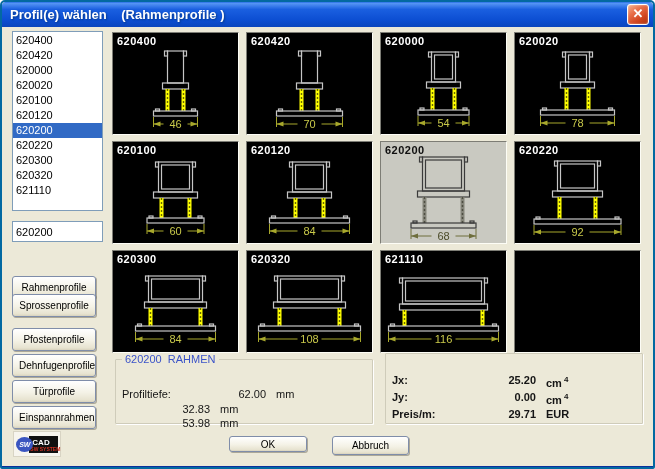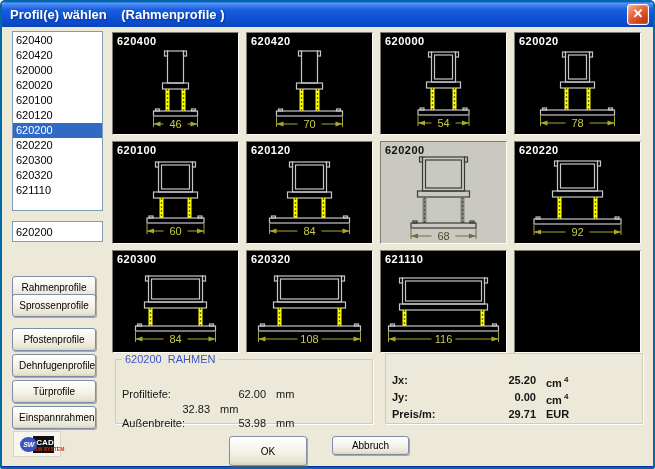--- a/index.html
+++ b/index.html
@@ -31,21 +31,21 @@
     background:linear-gradient(180deg,#ffffff 0%,#f4f2e6 55%,#e7e3d0 90%,#d8d2bc 100%);
     font-size:10px;color:#000;box-shadow:1px 1px 0 rgba(120,115,100,.55);}
   .catbtn{position:absolute;left:10px;width:84px;height:23px;}
 
   
   .logo{position:absolute;left:11px;top:429px;width:46px;height:24px;background:#f7f5ee;
     border:1px solid #d8d4c4;display:flex;align-items:center;justify-content:center;}
   .logo-circle{width:17px;height:15px;background:#3a55c0;border-radius:50%;color:#fff;
     font-size:7px;font-weight:bold;font-style:italic;line-height:15px;text-align:center;
     margin-right:-4px;position:relative;z-index:1;}
-  .logo-cad{background:#101010;color:#fff;font-size:8px;font-weight:bold;padding:2px 0 6px 3px;position:relative;}
+  .logo-cad{background:#101010;color:#fff;font-size:8px;font-weight:bold;padding:2px 8px 6px 3px;position:relative;}
   .logo-sub{position:absolute;left:1px;bottom:1px;font-size:5px;color:#d03020;white-space:nowrap;font-weight:bold;}
 
   
   .grid{position:absolute;left:110px;top:30px;display:grid;
     grid-template-columns:repeat(4,127px);grid-auto-rows:103px;column-gap:7px;row-gap:6px;}
   .tile{position:relative;background:#000;box-sizing:border-box;cursor:pointer;
     border:1px solid;border-color:#7d7d75 #fdfdf6 #fdfdf6 #7d7d75;}
   .tile.sel{background:#c9c9c1;}
   .tlabel{position:absolute;top:2px;left:4px;font-size:11px;font-weight:bold;color:#fff;letter-spacing:.5px;}
   .tile.sel .tlabel{color:#101010;}
@@ -58,21 +58,21 @@
   .fs-right{left:383px;top:351px;width:258px;height:71px;}
   legend{font-size:11px;color:#3b53c8;padding:0 3px;white-space:pre;}
   .rows{margin-top:20px;}
   .fs-right .rows{margin-top:17px;}
   .drow{display:grid;grid-template-columns:98px 56px 70px;font-size:11px;line-height:14.5px;color:#151515;}
   .fs-right .drow{grid-template-columns:86px 68px 76px;font-weight:bold;}
   .dval{text-align:right;padding-right:10px;}
   .dunit sup{font-size:8px;margin-left:2px;}
 
   
-  .okbtn{position:absolute;left:227px;top:434px;width:78px;height:30px;}
+  .okbtn{position:absolute;left:227px;top:434px;width:78px;height:16px;}
   .cancelbtn{position:absolute;left:330px;top:434px;width:77px;height:19px;}
 </style>
 </head>
 <body>
 
 <div class="dialog">
 
   <div class="titlebar">
     <span class="title">Profil(e) wählen    (Rahmenprofile )</span>
     <div class="close"><span>✕</span></div>
@@ -383,21 +383,20 @@
         <div class="drow">
           <span class="dlbl">Profiltiefe:</span>
           <span class="dval">62.00</span>
           <span class="dunit">mm</span>
         </div>
         <div class="drow">
           <span class="dval">32.83</span>
           <span class="dunit">mm</span>
         </div>
         <div class="drow">
-          <span class="dlbl">Außenbreite:</span>
           <span class="dval">53.98</span>
           <span class="dunit">mm</span>
         </div>
       </div>
   </fieldset>
 
   <fieldset class="fs-right">
     <div class="rows">
         <div class="drow">
           <span class="dlbl">Jx:</span>

